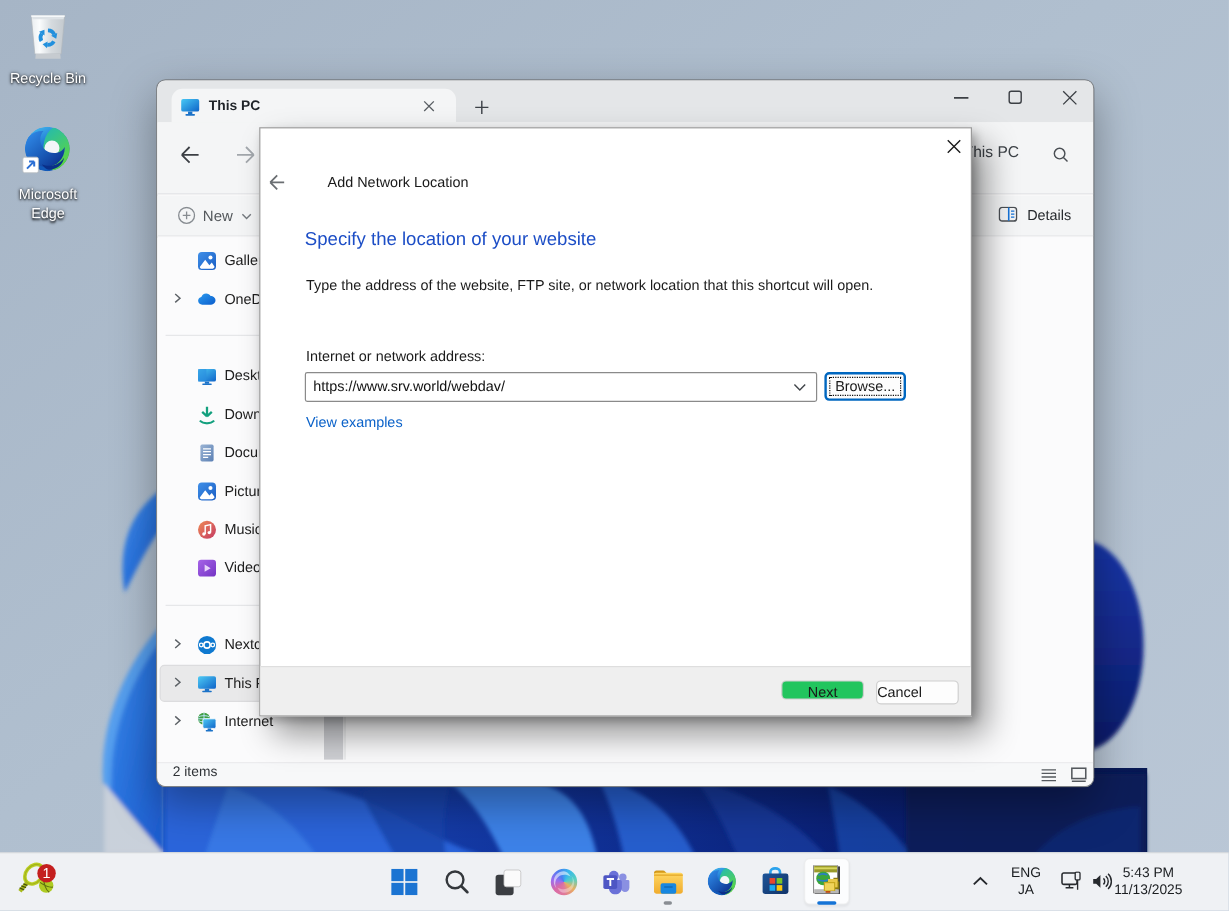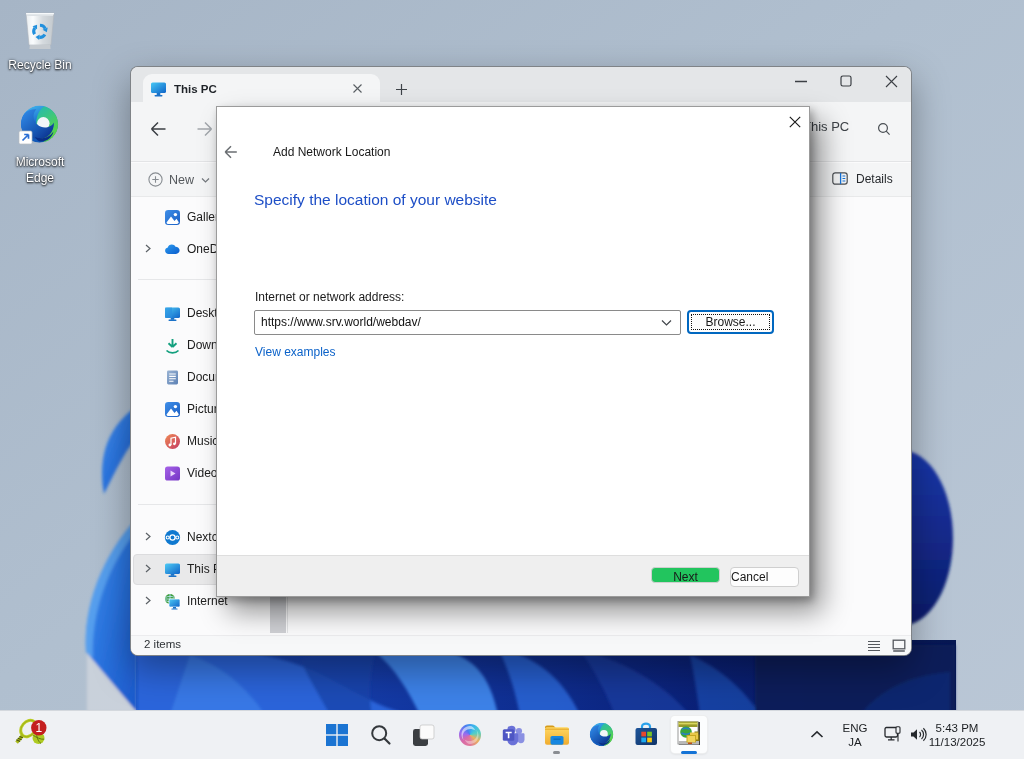--- a/index.html
+++ b/index.html
@@ -342,27 +342,28 @@
 
 <div class="abs" id="dlg" style="left:216px;top:106px;width:594px;height:491px;background:#fff;border:1px solid #9b9b9b;box-shadow:12px 15px 26px rgba(0,0,0,.42),3px 4px 8px rgba(0,0,0,.28)">
   <svg class="abs" style="left:572px;top:9px" width="12" height="12" viewBox="0 0 12 12">
       <path d="M0.8 0.8 L11.2 11.2 M11.2 0.8 L0.8 11.2" stroke="#1a1a1a" stroke-width="1.15"></path>
     </svg>
   <svg class="abs" style="left:7px;top:38px" width="14" height="14" viewBox="0 0 14 14">
       <path d="M1.2 7 L12.8 7 M1.2 7 L7 1.2 M1.2 7 L7 12.8" stroke="#6a6e72" stroke-width="1.5" fill="none"></path>
     </svg>
   <div class="abs" style="left:56px;top:38px;font-size:12px;color:#191919">Add Network Location</div>
   <div class="abs" style="left:37px;top:84px;font-size:15.5px;color:#1d4ec6">Specify the location of your website</div>
+  <div class="abs" style="left:38px;top:124px;font-size:12px;color:#1b1b1b">Type the address of the website, FTP site, or network location that this shortcut will open.</div>
   <div class="abs" style="left:38px;top:183px;font-size:12px;color:#1b1b1b">Internet or network address:</div>
   <div class="abs" style="left:37px;top:202.5px;width:427px;height:25px;background:#fff;border:1px solid #8a8a8a;border-radius:2px"></div>
   <div class="abs" style="left:44px;top:208px;font-size:12px;color:#111">https://www.srv.world/webdav/</div>
   <svg class="abs" style="left:444px;top:212px" width="11" height="8" viewBox="0 0 11 8">
       <path d="M1 1.5 L5.5 6 L10 1.5" stroke="#42464b" stroke-width="1.2" fill="none"></path>
     </svg>
-  <div class="abs" id="browse" style="left:470px;top:203px;width:87px;height:24px;background:#fdfdfd;border:2px solid #0067c0;border-radius:4px">
+  <div class="abs" id="browse" style="left:470px;top:203px;width:68px;height:24px;background:#fdfdfd;border:2px solid #0067c0;border-radius:4px">
     <div class="abs" style="left:2px;top:2px;right:2px;bottom:2px;border:1px dotted #111"></div>
     <div style="width:100%;text-align:center;margin-top:3px;font-size:12px;color:#191919">Browse...</div>
   </div>
   <div class="abs" style="left:38px;top:238px;font-size:12px;color:#0b62c9;">View examples</div>
   <div class="abs" style="left:0;top:448px;width:592px;height:41px;background:#efefef;border-top:1px solid #dedede"></div>
   <div class="abs" style="left:434px;top:460px;width:69px;height:16px;background:#22c55e;border:1px solid #cfcfcf;border-radius:4px;text-align:center;font-size:12px;color:#191919;line-height:18px">Next</div>
   <div class="abs" style="left:513px;top:460px;width:69px;height:20px;background:#fdfdfd;border:1px solid #cfcfcf;border-radius:4px;font-size:12px;color:#191919;line-height:18px">Cancel</div>
 </div>
 
 <div class="abs" id="taskbar" style="left:0;top:710px;width:1024px;height:49px;background:#eff1f4;border-top:1px solid rgba(150,158,168,.3)"></div>

